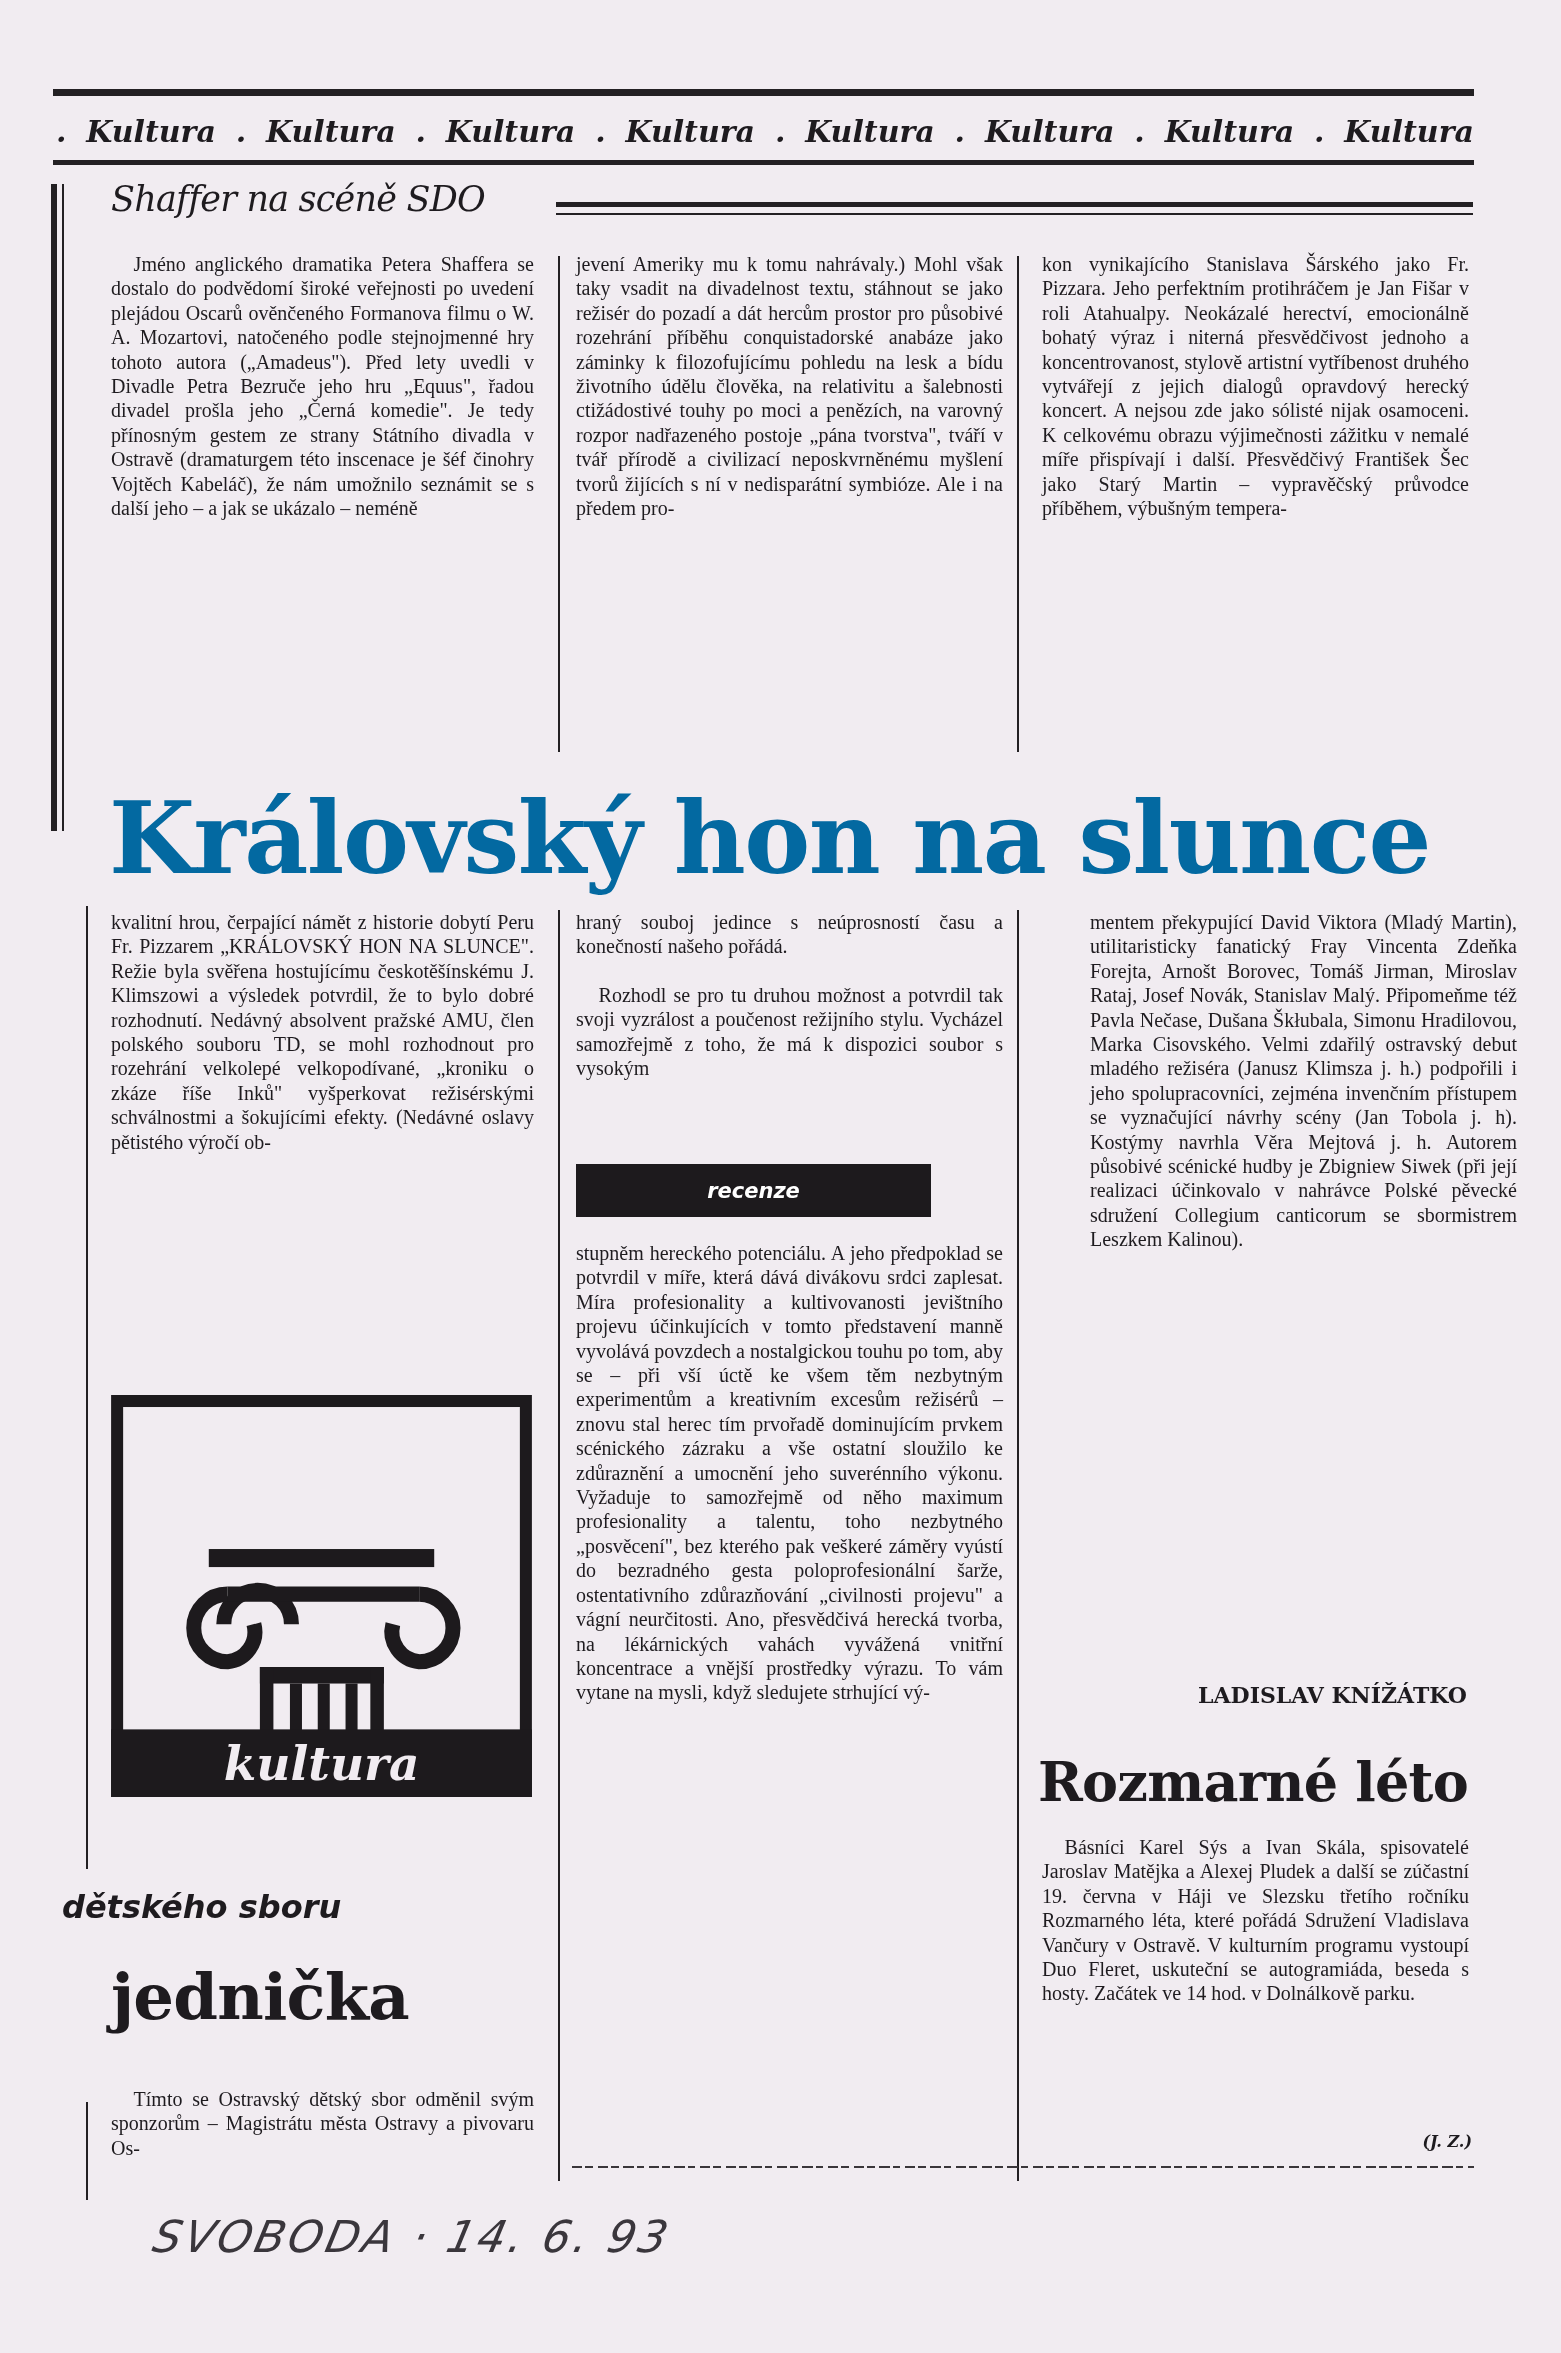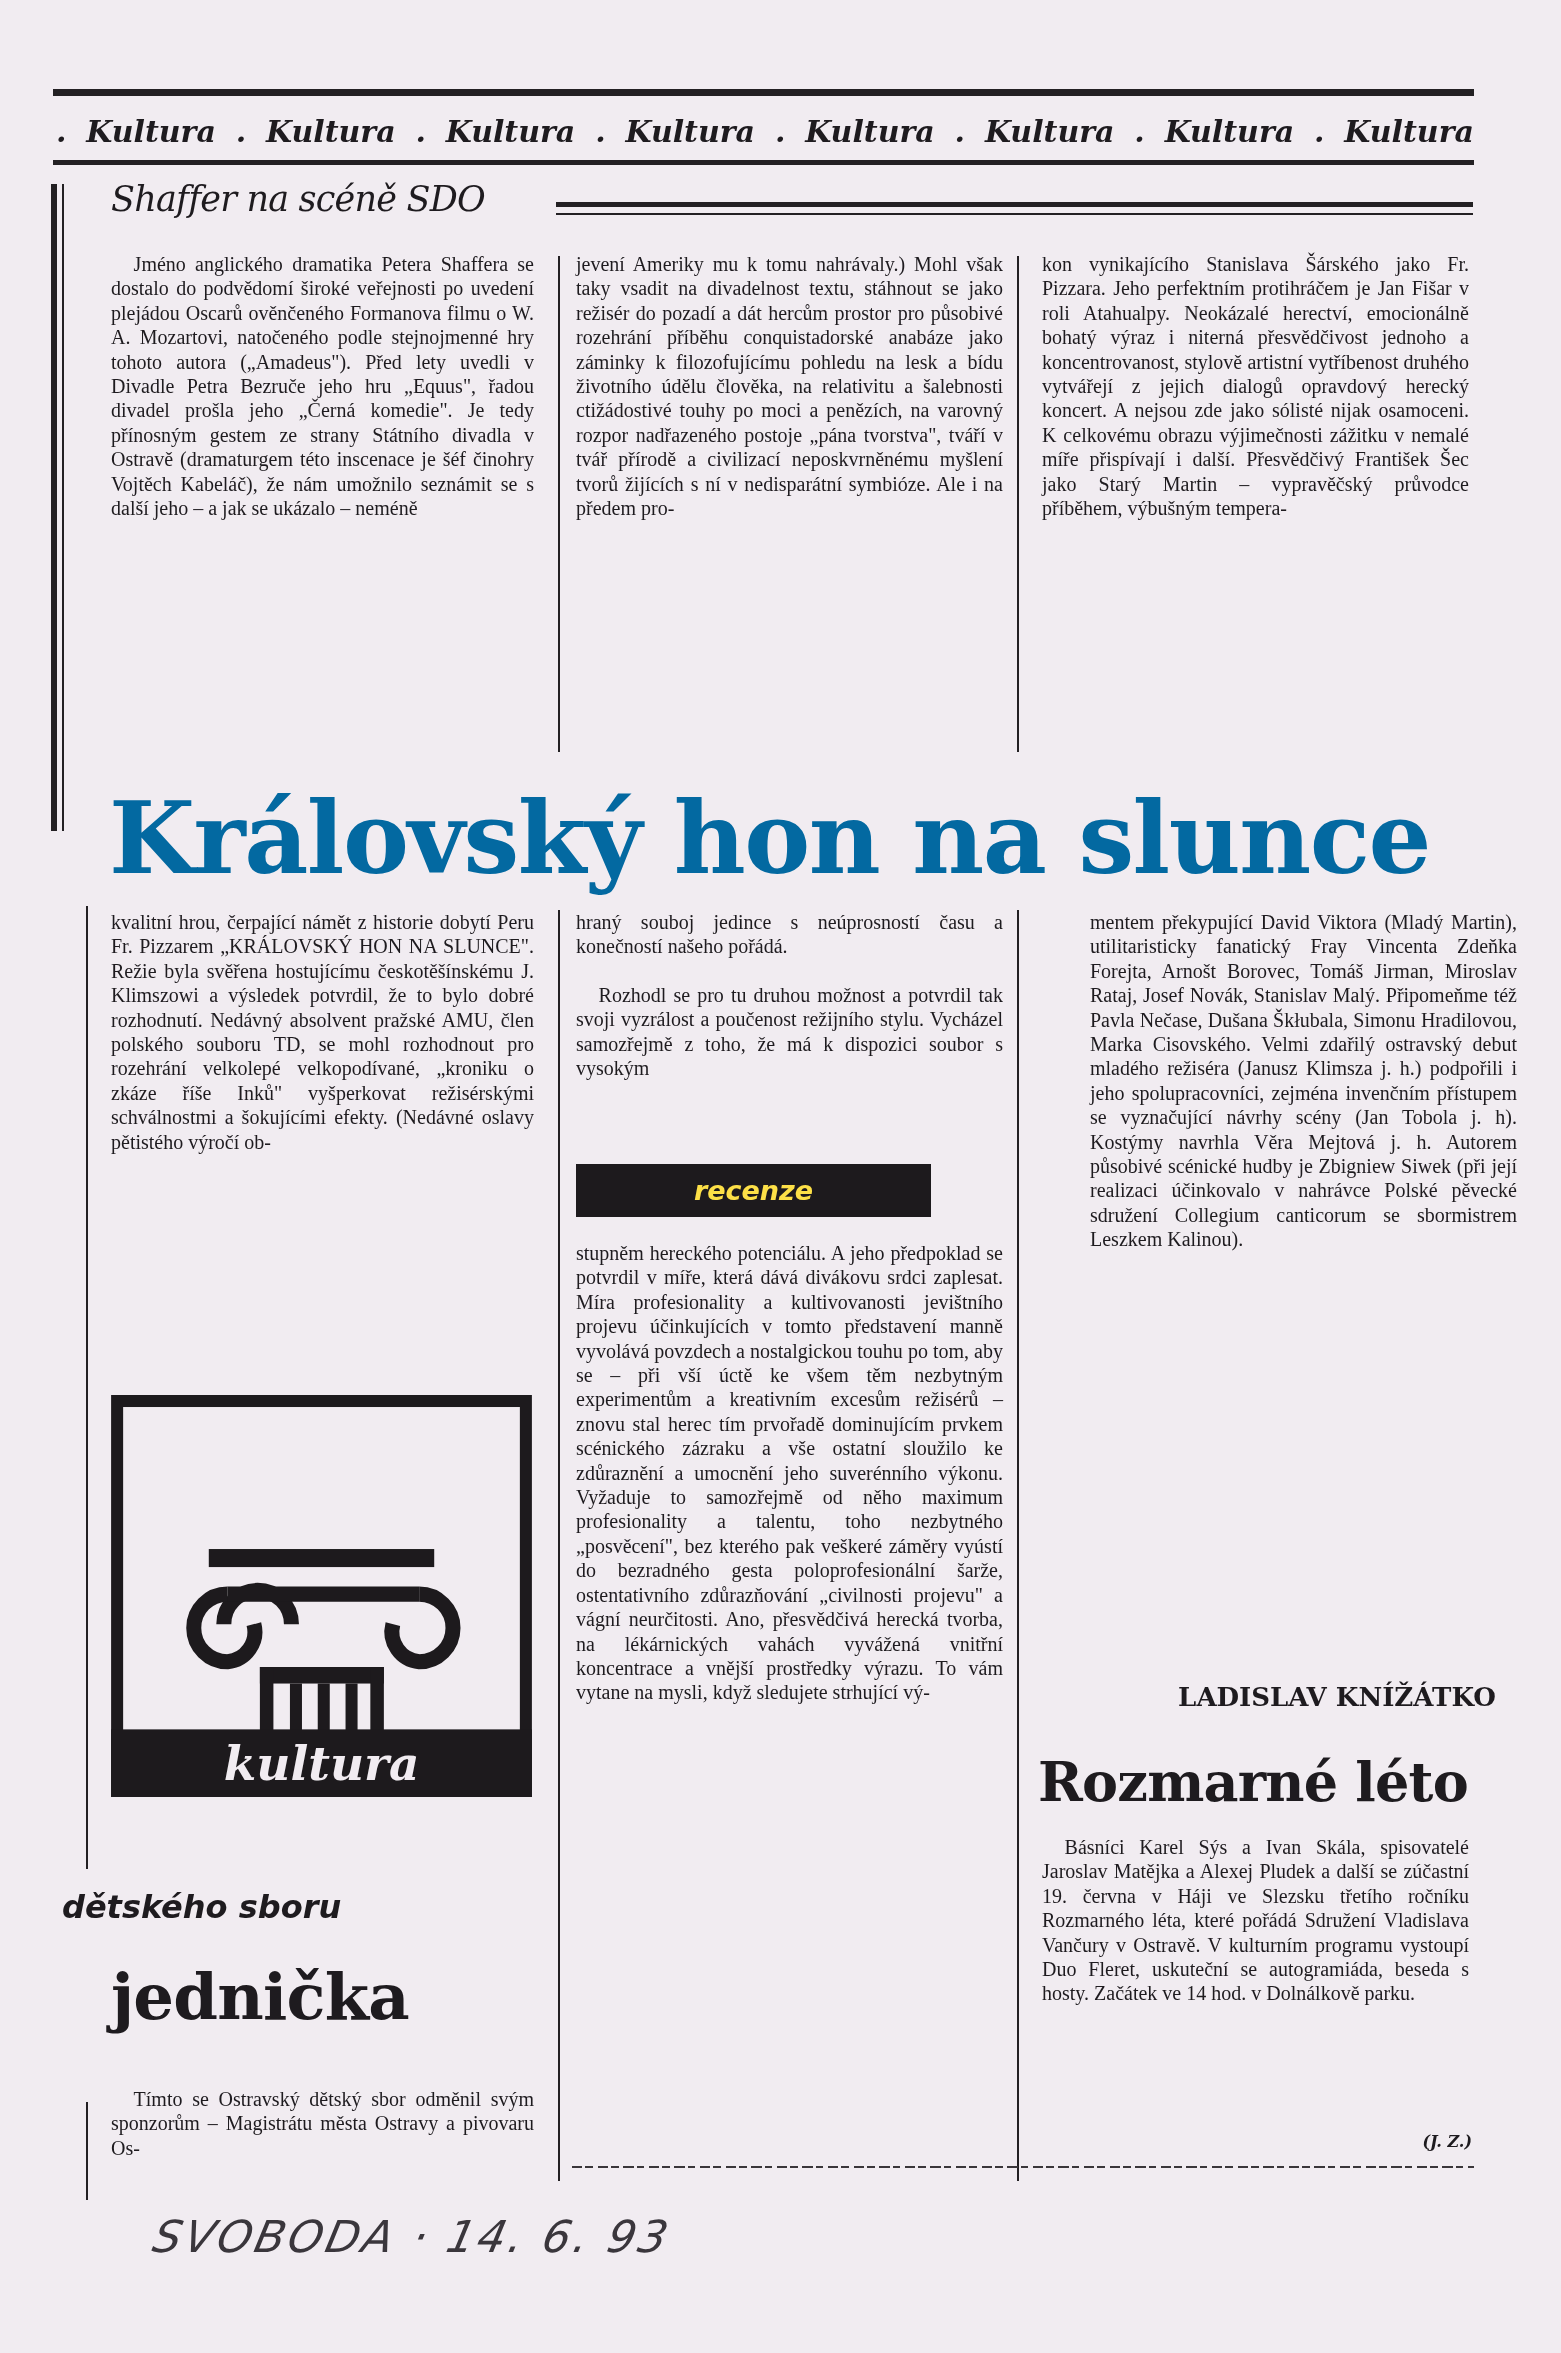--- a/index.html
+++ b/index.html
@@ -40,24 +40,24 @@
 
   .headline {
     position: absolute; left: 109px; top: 782px; width: 1365px;
     font-family: "DejaVu Serif", serif; font-weight: bold;
     font-size: 99px; line-height: 113px; letter-spacing: -1.5px;
     white-space: nowrap; color: #0369a1;
   }
 
   .recenze {
     position: absolute; left: 576px; top: 1164px; width: 355px; height: 53px;
-    background: #1d1a1d; color: #fde047;
+    background: #1d1a1d; color: #ffffff;
     display: flex; align-items: center; justify-content: center;
     font-family: "DejaVu Sans", sans-serif; font-style: italic; font-weight: bold;
-    font-size: 27px;
+    font-size: 21px;
   }
 
   .logo-box {
     position: absolute; left: 111px; top: 1395px; width: 421px; height: 402px;
   }
   .logo-label {
     position: absolute; left: 0; bottom: 0; width: 421px; height: 68px;
     display: flex; align-items: center; justify-content: center;
     color: #f1ecf1; font-family: "DejaVu Serif", serif; font-style: italic; font-weight: bold;
     font-size: 47px;
@@ -72,22 +72,22 @@
     position: absolute; left: 111px; top: 1948px;
     font-family: "DejaVu Serif", serif; font-weight: bold;
     font-size: 64px; line-height: 98px; white-space: nowrap; letter-spacing: -0.8px;
   }
   .rozmarne {
     position: absolute; left: 1038px; top: 1748px;
     font-family: "DejaVu Serif", serif; font-weight: bold;
     font-size: 54px; line-height: 68px; white-space: nowrap; letter-spacing: -0.8px;
   }
   .byline {
-    position: absolute; right: 66px; top: 1682px;
-    font-family: "DejaVu Serif", serif; font-weight: bold; font-size: 26px; margin-left: 17px;
+    position: absolute; right: 95px; top: 1682px;
+    font-family: "DejaVu Serif", serif; font-weight: bold; font-size: 22px; margin-left: 17px;
   }
   .initials {
     position: absolute; right: 90px; top: 2132px;
     font-family: "DejaVu Serif", serif; font-weight: bold; font-style: italic; font-size: 16px;
   }
   .handwritten {
     position: absolute; left: 154px; top: 2211px;
     font-family: "DejaVu Sans", sans-serif; font-style: italic;
     font-size: 44px; color: #3a363c; letter-spacing: 3px;
     transform: skewX(-12deg); white-space: nowrap; font-weight: normal;

